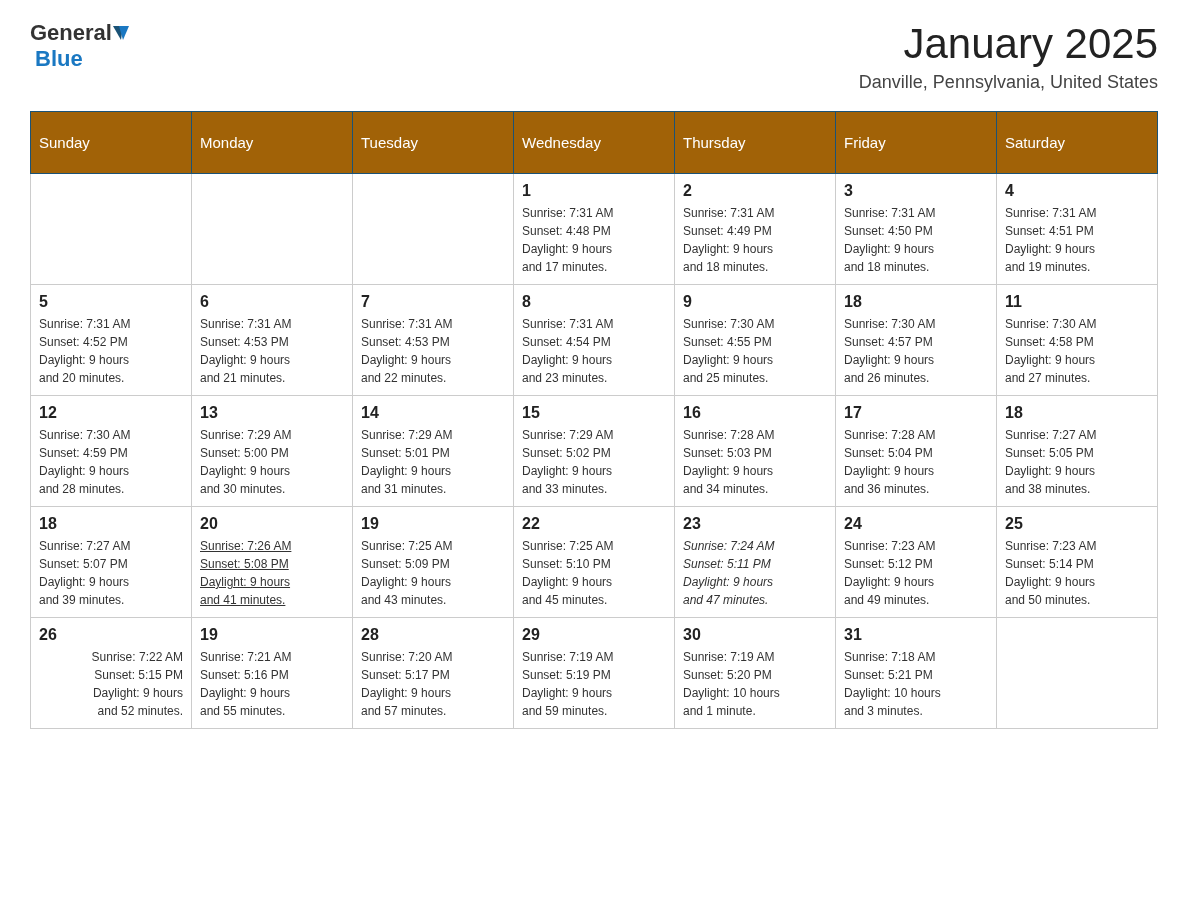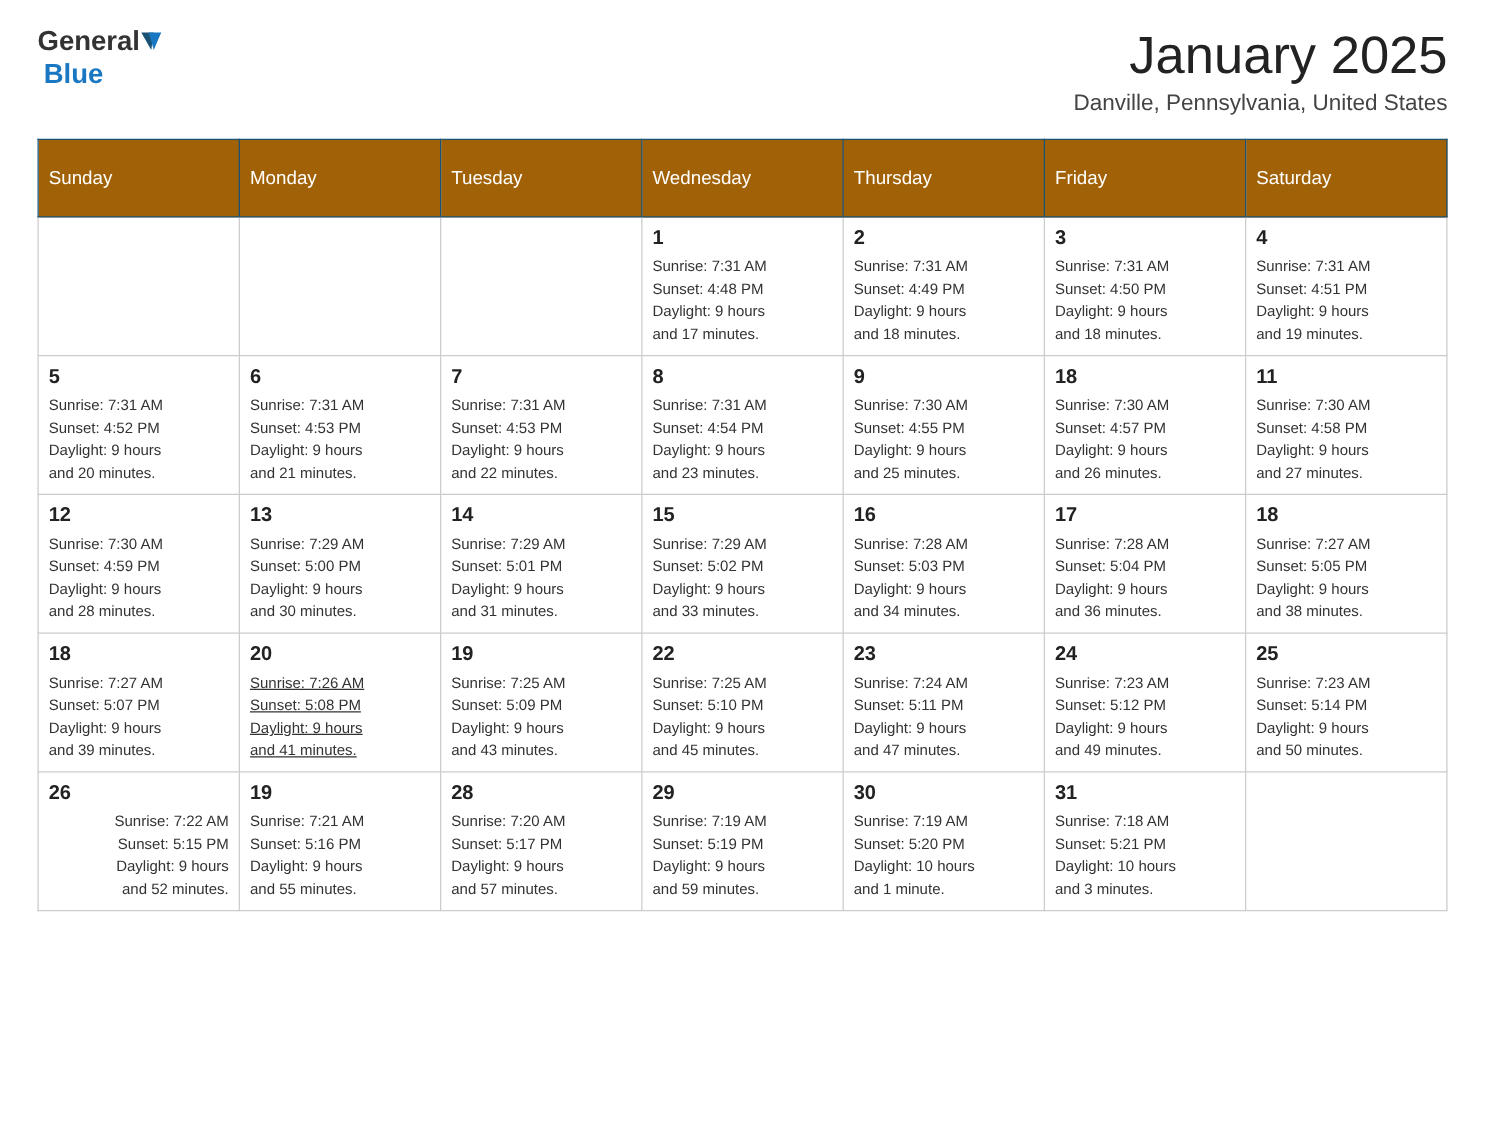--- a/index.html
+++ b/index.html
@@ -304,21 +304,21 @@
         </td>
         <td>
           <span class="day-number">22</span>
           <div class="day-info" style="white-space: pre-line;">Sunrise: 7:25 AM
 Sunset: 5:10 PM
 Daylight: 9 hours
 and 45 minutes.</div>
         </td>
         <td>
           <span class="day-number">23</span>
-          <div class="day-info" style="white-space: pre-line;">Sunrise: 7:24 AM
+          <div class="day-info" style="white-space: pre-line; font-style: italic;">Sunrise: 7:24 AM
 Sunset: 5:11 PM
 Daylight: 9 hours
 and 47 minutes.</div>
         </td>
         <td>
           <span class="day-number">24</span>
           <div class="day-info" style="white-space: pre-line;">Sunrise: 7:23 AM
 Sunset: 5:12 PM
 Daylight: 9 hours
 and 49 minutes.</div>

